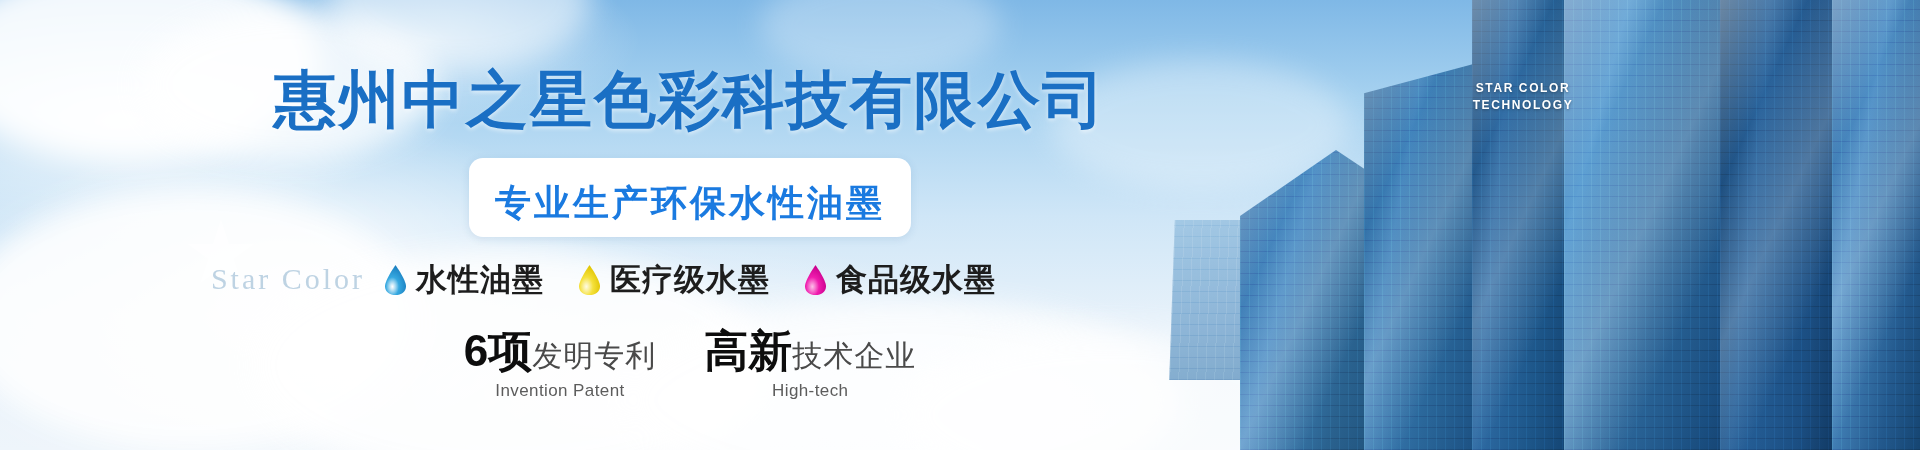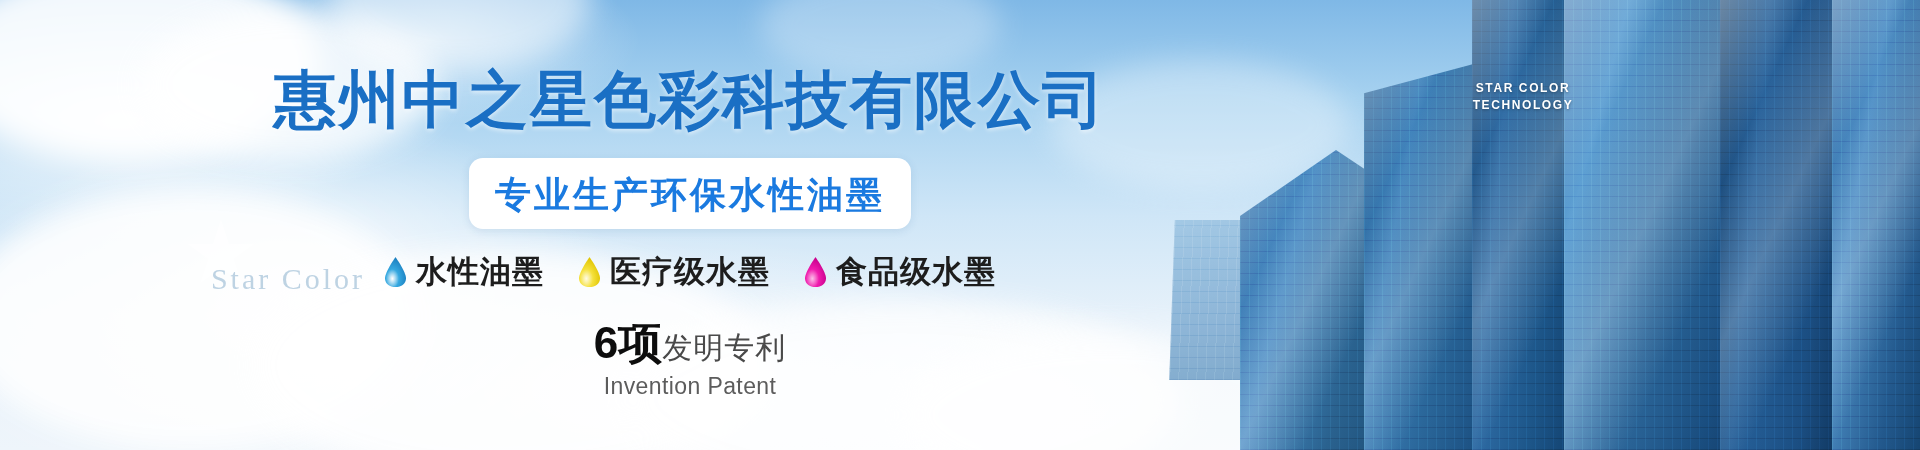--- a/index.html
+++ b/index.html
@@ -129,21 +129,21 @@
     letter-spacing:2px;
     color:#1a6fc4;
     white-space:nowrap;
     text-shadow:0 2px 4px rgba(255,255,255,0.55);
   }
 
   .subtitle-pill {
     margin-top:16px;
     background:#ffffff;
     border-radius:14px;
-    padding:13px 26px 9px;
+    padding:21px 26px 9px;
     box-shadow:0 2px 8px rgba(30,90,150,0.12);
   }
   .subtitle-pill span {
     font-size:36px; font-weight:700; letter-spacing:3px; color:#1a7ae0;
     white-space:nowrap;
   }
 
   .features {
     margin-top:22px;
     display:flex; align-items:flex-start; gap:34px;
@@ -162,21 +162,21 @@
   .badge { text-align:center; }
   .badge .line1 { white-space:nowrap; line-height:1; }
   .badge .big {
     font-size:44px; font-weight:700; color:#0d0d0d; letter-spacing:0px;
   }
   .badge .small {
     font-size:30px; font-weight:500; color:#4a4a4a; letter-spacing:1px;
   }
   .badge .en {
     margin-top:8px;
-    font-size:23px; color:#5c5c5c; letter-spacing:.4px;
+    font-size:17px; color:#5c5c5c; letter-spacing:.4px;
   }
 </style>
 </head>
 <body>
 
 <div class="banner">
 
   <div class="sky-glow"></div>
   <div class="cloud c1"></div>
   <div class="cloud c2"></div>
@@ -284,17 +284,23 @@
 
     <div class="badges">
 
       <div class="badge">
         <div class="line1">
           <span class="big">6项</span><span class="small">发明专利</span>
         </div>
         <div class="en">Invention Patent</div>
       </div>
 
+      <div class="badge">
+        <div class="line1">
+          <span class="big">高新</span><span class="small">技术企业</span>
+        </div>
+        <div class="en">High-tech</div>
+      </div>
 
     </div>
 
   </div>
 </div>
 
 </body></html>

